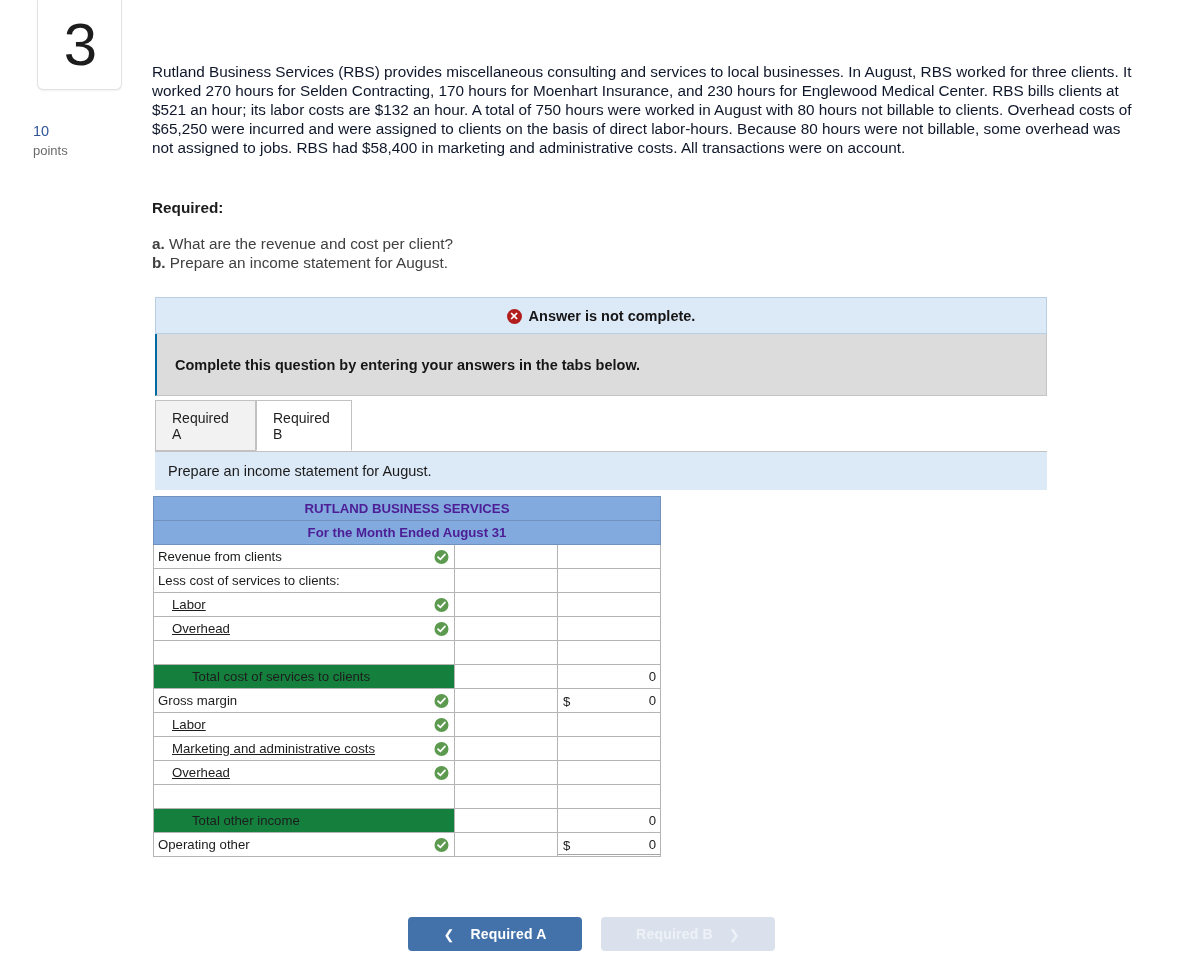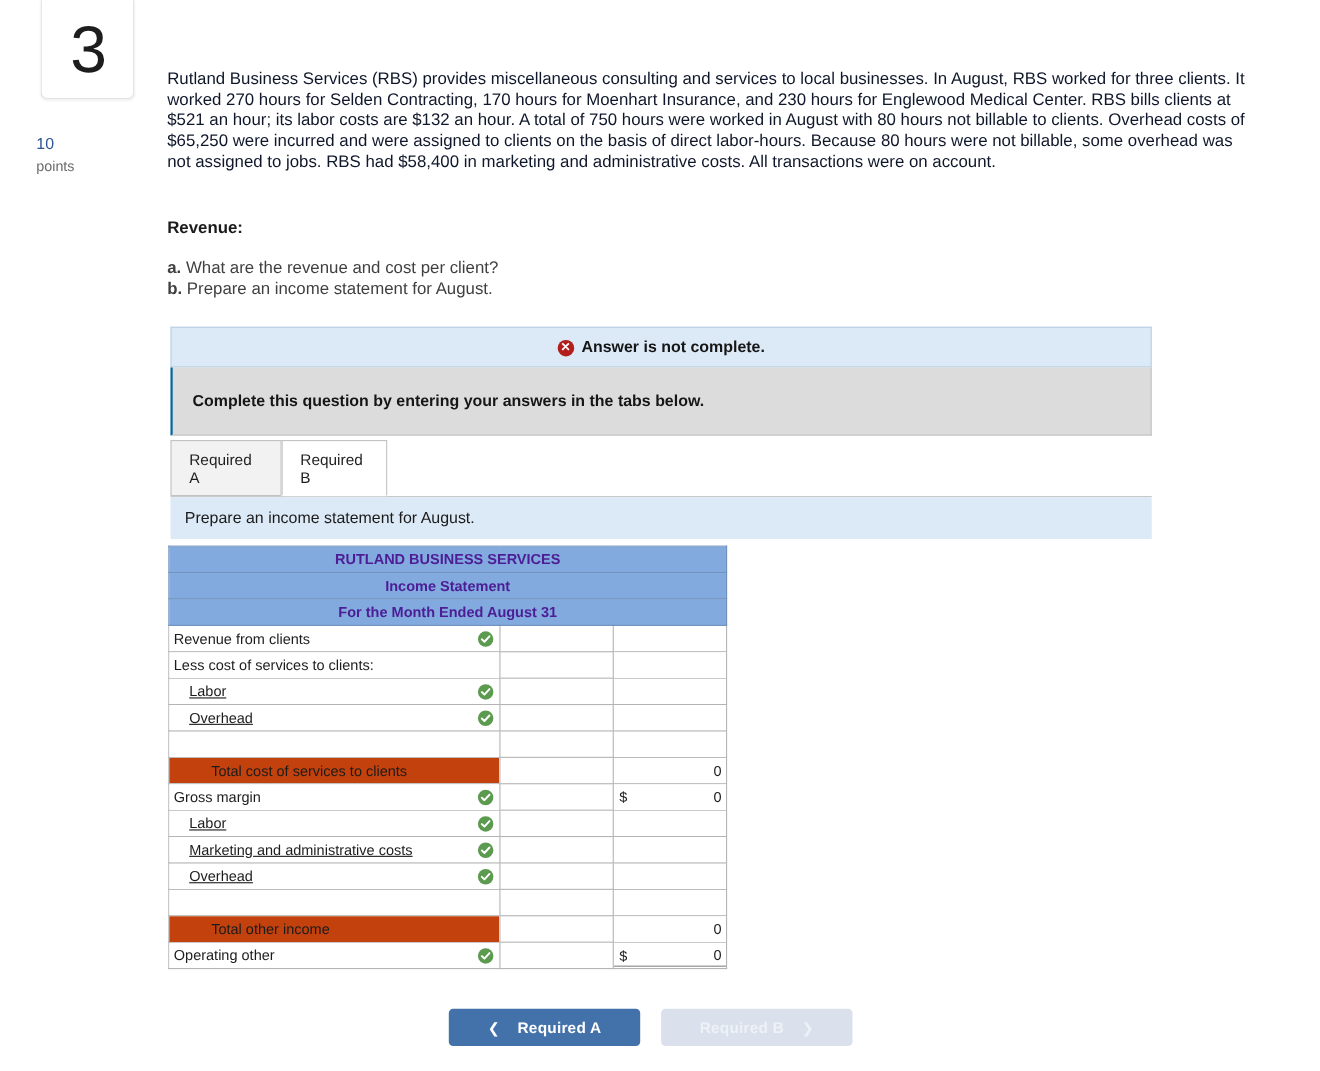--- a/index.html
+++ b/index.html
@@ -200,21 +200,21 @@
     color: #4c1d95;
     height: 24px;
     border: 1px solid #7090bd;
   }
 
   td.lbl-cell {
     background: #f6f9f3;
     position: relative;
     padding-right: 26px;
   }
-  td.lbl-cell.plain { background: #c2410c; }
+  td.lbl-cell.plain { background: #15803d; }
   td.lbl-cell.blank { background: #ffffff; }
   .indent1 { padding-left: 14px; display: inline-block; text-decoration: underline; }
   .indent2 { padding-left: 34px; display: inline-block; }
 
   .chk {
     position: absolute;
     right: 5px; top: 50%;
     transform: translateY(-50%);
     width: 15px; height: 15px;
   }
@@ -278,21 +278,21 @@
       <div class="qnum">3</div>
     </div>
     <div class="pts-val">10</div>
     <div class="pts-label">points</div>
   </div>
 
   <div class="main">
 
     <div class="stem">Rutland Business Services (RBS) provides miscellaneous consulting and services to local businesses. In August, RBS worked for three clients. It worked 270 hours for Selden Contracting, 170 hours for Moenhart Insurance, and 230 hours for Englewood Medical Center. RBS bills clients at $521 an hour; its labor costs are $132 an hour. A total of 750 hours were worked in August with 80 hours not billable to clients. Overhead costs of $65,250 were incurred and were assigned to clients on the basis of direct labor-hours. Because 80 hours were not billable, some overhead was not assigned to jobs. RBS had $58,400 in marketing and administrative costs. All transactions were on account.</div>
 
-    <div class="req-head">Revenue:</div>
+    <div class="req-head">Required:</div>
 
     <div class="req-list">
       <div>
         <span class="lbl">a.</span>
         <span>What are the revenue and cost per client?</span>
       </div>
       <div>
         <span class="lbl">b.</span>
         <span>Prepare an income statement for August.</span>
       </div>
@@ -323,23 +323,20 @@
         <colgroup>
           <col class="c-label">
             <col class="c-mid">
             <col class="c-right">
         </colgroup>
         <tbody>
           <tr class="hdr">
             <td colspan="3">RUTLAND BUSINESS SERVICES</td>
           </tr>
           <tr class="hdr">
-            <td colspan="3">Income Statement</td>
-          </tr>
-          <tr class="hdr">
             <td colspan="3">For the Month Ended August 31</td>
           </tr>
 
           <tr>
             <td class="lbl-cell">
               <span>Revenue from clients</span>
               <svg class="chk" viewBox="0 0 16 16">
                   <circle cx="8" cy="8" r="7.5" fill="#5c9a4f"></circle>
                   <path d="M4.3 8.2 L6.8 10.6 L11.7 5.3" stroke="#ffffff" stroke-width="1.9" fill="none" stroke-linecap="round" stroke-linejoin="round"></path>
                 </svg>

